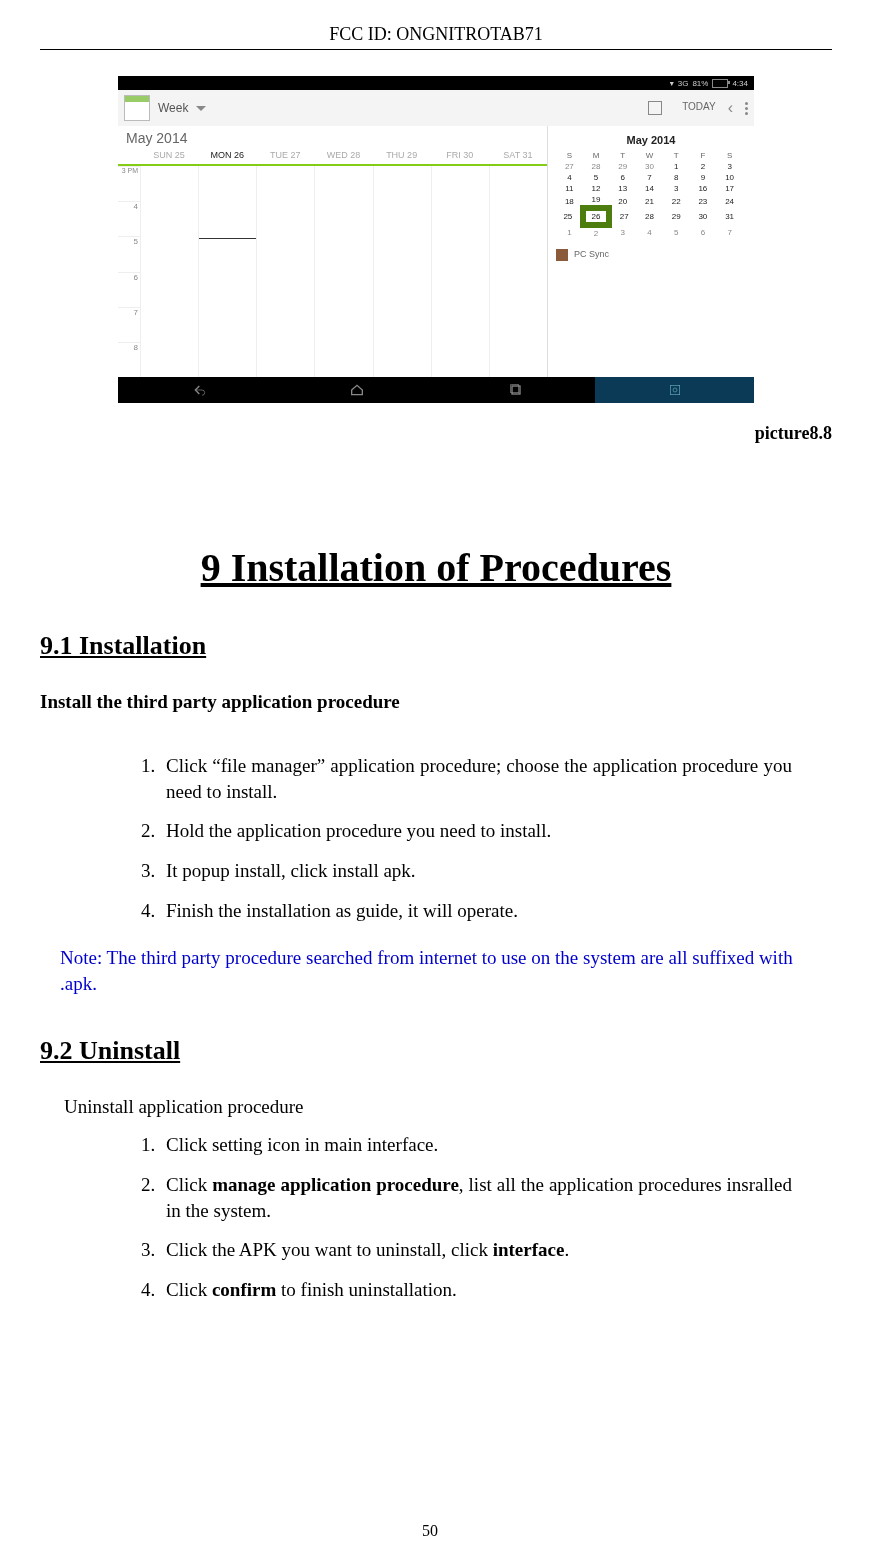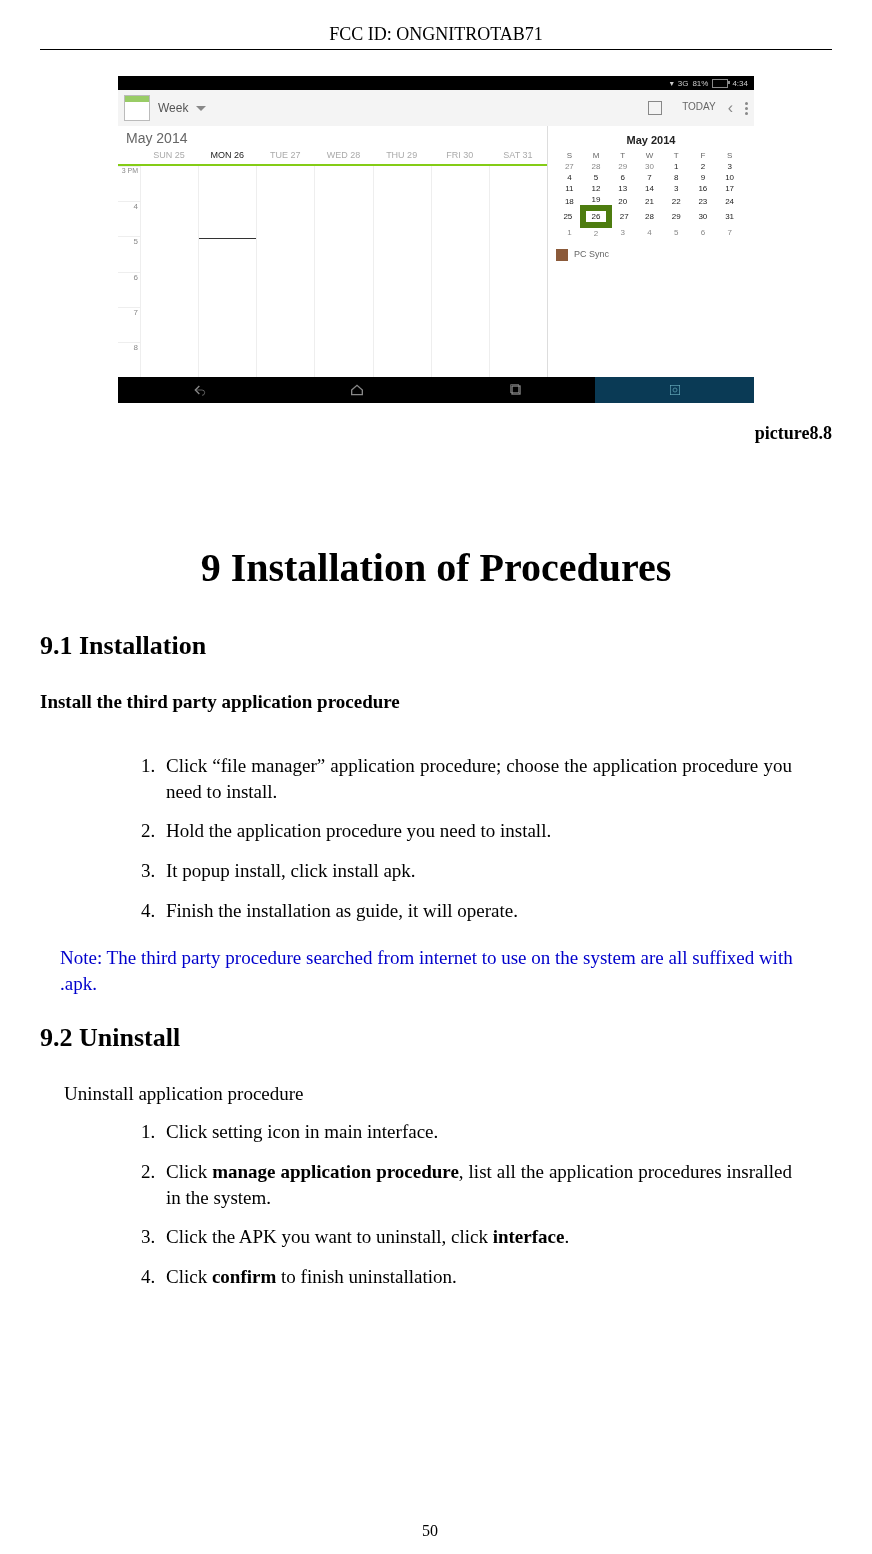--- a/index.html
+++ b/index.html
@@ -55,22 +55,22 @@
 
   
   .nav{position:absolute;left:0;right:0;bottom:0;height:26px;background:#000;display:flex;}
   .nav .nb{flex:1;display:flex;align-items:center;justify-content:center;}
   .nav .nb.active{background:#0a3a55;}
   .nav svg{width:16px;height:16px;}
 
   .caption{text-align:right;font-weight:bold;font-size:18px;margin-top:20px;}
 
   
-  h1.chapter{text-align:center;font-size:40px;font-weight:bold;margin:100px 0 40px 0;}
-  h2.sec{font-size:26px;font-weight:bold;margin:27px 0 30px 0;}
+  h1.chapter{text-align:center;font-size:40px;font-weight:bold;margin:100px 0 40px 0;text-decoration:underline;}
+  h2.sec{font-size:26px;font-weight:bold;margin:40px 0 30px 0;text-decoration:underline;}
   .bold{font-weight:bold;}
   .para{font-size:19px;margin:10px 0 40px 0;}
   ol.list{font-size:19px;margin:0 40px 0 120px;padding:0;}
   ol.list>li{margin:14px 0;padding-left:6px;text-align:justify;line-height:1.35;}
   .note{color:#0000cc;font-size:19px;margin:22px 20px 0 20px;line-height:1.35;}
   .sub{font-size:19px;margin:0 0 10px 24px;}
   .footer{position:absolute;bottom:14px;left:0;right:12px;text-align:center;font-size:16px;}
 </style>
 </head>
 <body>

